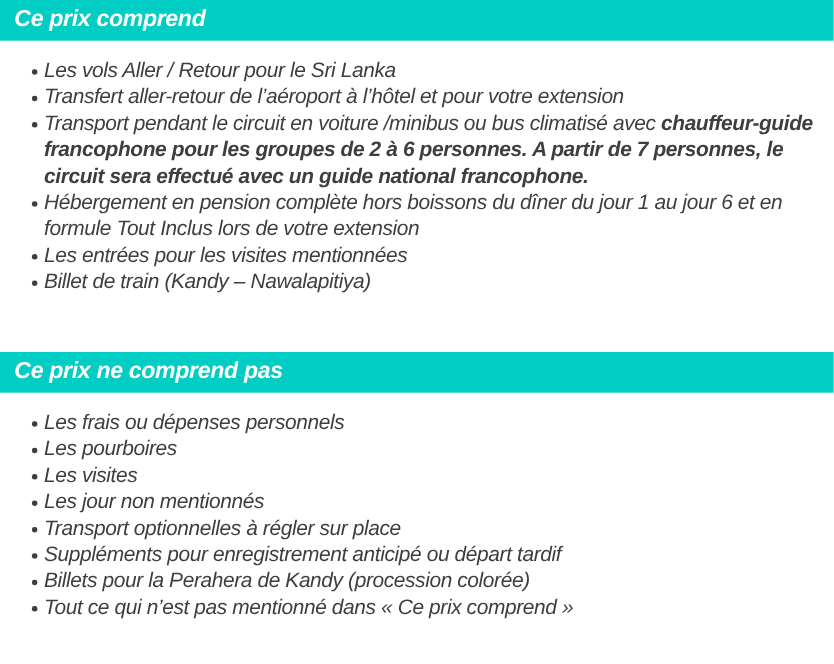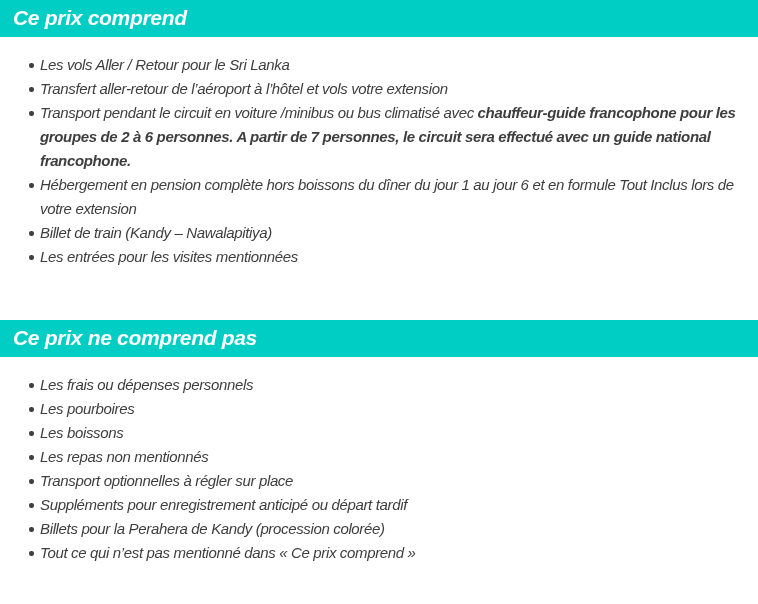--- a/index.html
+++ b/index.html
@@ -28,21 +28,21 @@
     font-size: 21px;
     letter-spacing: -0.3px;
     white-space: nowrap;
     transform: translateY(-1px);
   }
   ul.items {
     list-style: none;
     margin: 16px 12px 0 40px;
     color: var(--text, #3E3E3E);
     font-style: italic;
-    font-size: 15px;
+    font-size: 19px;
     letter-spacing: -0.35px;
     line-height: 24px;
   }
   ul.items li { position: relative; }
   ul.items li::before {
     content: "";
     position: absolute;
     left: -11px;
     top: 10px;
     width: 4.5px;
@@ -56,37 +56,37 @@
 <body>
 
 <div class="page">
 
   <section class="section">
     <header class="section-header">
       <h2 class="section-title">Ce prix comprend</h2>
     </header>
     <ul class="items">
         <li><span>Les vols Aller / Retour pour le Sri Lanka</span></li>
-        <li><span>Transfert aller-retour de l’aéroport à l’hôtel et vols votre extension</span></li>
+        <li><span>Transfert aller-retour de l’aéroport à l’hôtel et pour votre extension</span></li>
         <li><span>Transport pendant le circuit en voiture /minibus ou bus climatisé avec </span><b>chauffeur-guide francophone pour les groupes de 2 à 6 personnes. A partir de 7 personnes, le circuit sera effectué avec un guide national francophone.</b></li>
         <li><span>Hébergement en pension complète hors boissons du dîner du jour 1 au jour 6 et en formule Tout Inclus lors de votre extension</span></li>
+        <li><span>Les entrées pour les visites mentionnées</span></li>
         <li><span>Billet de train (Kandy – Nawalapitiya)</span></li>
-        <li><span>Les entrées pour les visites mentionnées</span></li>
       </ul>
   </section>
 
   <section class="section">
     <header class="section-header">
       <h2 class="section-title">Ce prix ne comprend pas</h2>
     </header>
     <ul class="items">
         <li><span>Les frais ou dépenses personnels</span></li>
         <li><span>Les pourboires</span></li>
-        <li><span>Les boissons</span></li>
-        <li><span>Les repas non mentionnés</span></li>
+        <li><span>Les visites</span></li>
+        <li><span>Les jour non mentionnés</span></li>
         <li><span>Transport optionnelles à régler sur place</span></li>
         <li><span>Suppléments pour enregistrement anticipé ou départ tardif</span></li>
         <li><span>Billets pour la Perahera de Kandy (procession colorée)</span></li>
         <li><span>Tout ce qui n’est pas mentionné dans « Ce prix comprend »</span></li>
       </ul>
   </section>
 
 </div>
 
 </body></html>

